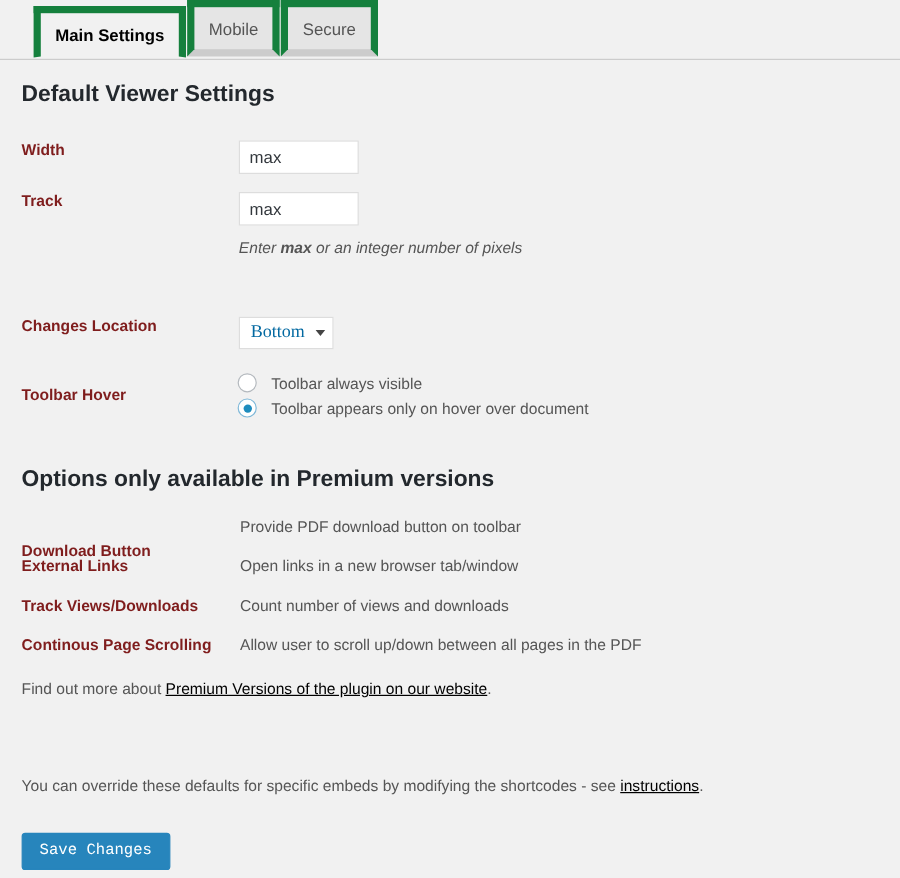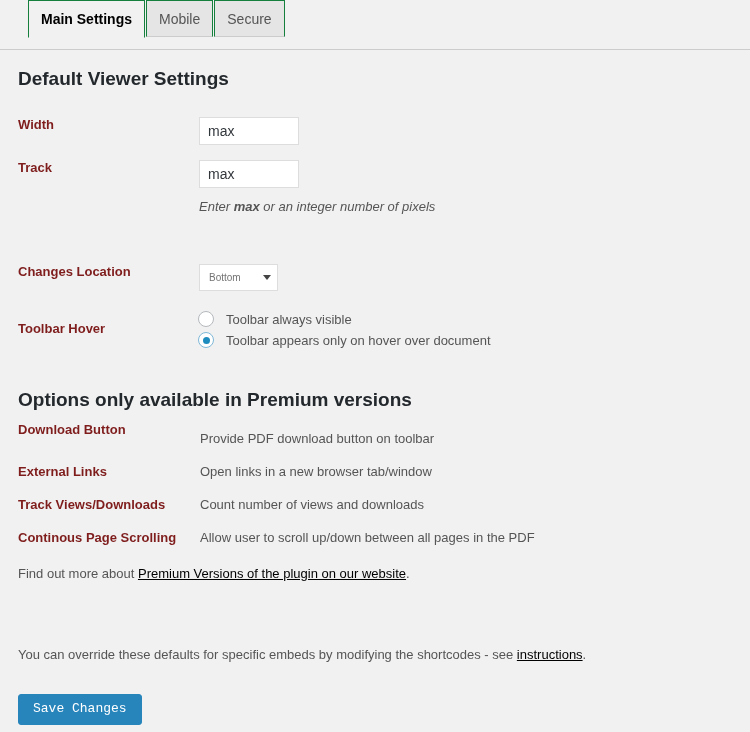--- a/index.html
+++ b/index.html
@@ -37,21 +37,21 @@
   .tab {
     position: relative;
     z-index: 2;
     display: inline-block;
     box-sizing: border-box;
     margin: 0 1px 0 0;
     padding: 9px 12px 8px;
     font-size: 14px;
     line-height: 1.3;
     text-decoration: none;
-    border: 1px solid #15803d;
+    border: 6px solid #15803d;
     vertical-align: bottom;
   }
   .tab.inactive {
     background: #e5e5e5;
     color: #555;
     border-bottom-color: #ccc;
     margin-bottom: 0;
   }
   .tab.active {
     background: #f1f1f1;
@@ -128,23 +128,24 @@
     height: 27px;
     box-sizing: border-box;
     background: #fff;
     border: 1px solid #ddd;
     display: flex;
     align-items: center;
     padding: 0 6px 0 9px;
     cursor: pointer;
   }
   .sel-wrap .val {
-    font-size: 10px;
-    color: #737373;
+    font-size: 15px;
+    color: #0369a1;
     flex: 1;
+    font-family: Liberation Serif, serif;
   }
   .sel-arrow {
     width: 0;
     height: 0;
     border-left: 4px solid transparent;
     border-right: 4px solid transparent;
     border-top: 5px solid #444;
     margin-left: 4px;
   }
 
@@ -254,21 +255,21 @@
     <span class="radio-label">Toolbar always visible</span>
   </label>
   <label class="radio-row">
     <span class="radio checked"></span>
     <span class="radio-label">Toolbar appears only on hover over document</span>
   </label>
 </div>
 
 <h2 class="section-title" id="title-premium">Options only available in Premium versions</h2>
 
-<span class="lbl" style="top:422px">Download Button</span>
+<span class="lbl" style="top:451px">Download Button</span>
 <span class="desc" style="top:431px">Provide PDF download button on toolbar</span>
 
 <span class="lbl" style="top:464px">External Links</span>
 <span class="desc" style="top:464px">Open links in a new browser tab/window</span>
 
 <span class="lbl" style="top:497px">Track Views/Downloads</span>
 <span class="desc" style="top:497px">Count number of views and downloads</span>
 
 <span class="lbl" style="top:530px">Continous Page Scrolling</span>
 <span class="desc" style="top:530px">Allow user to scroll up/down between all pages in the PDF</span>

